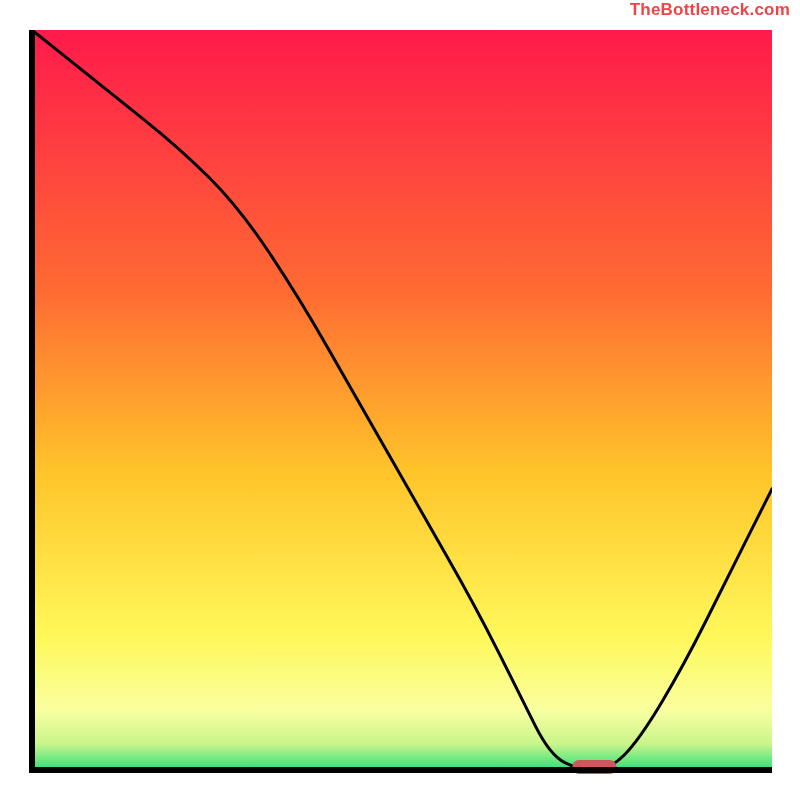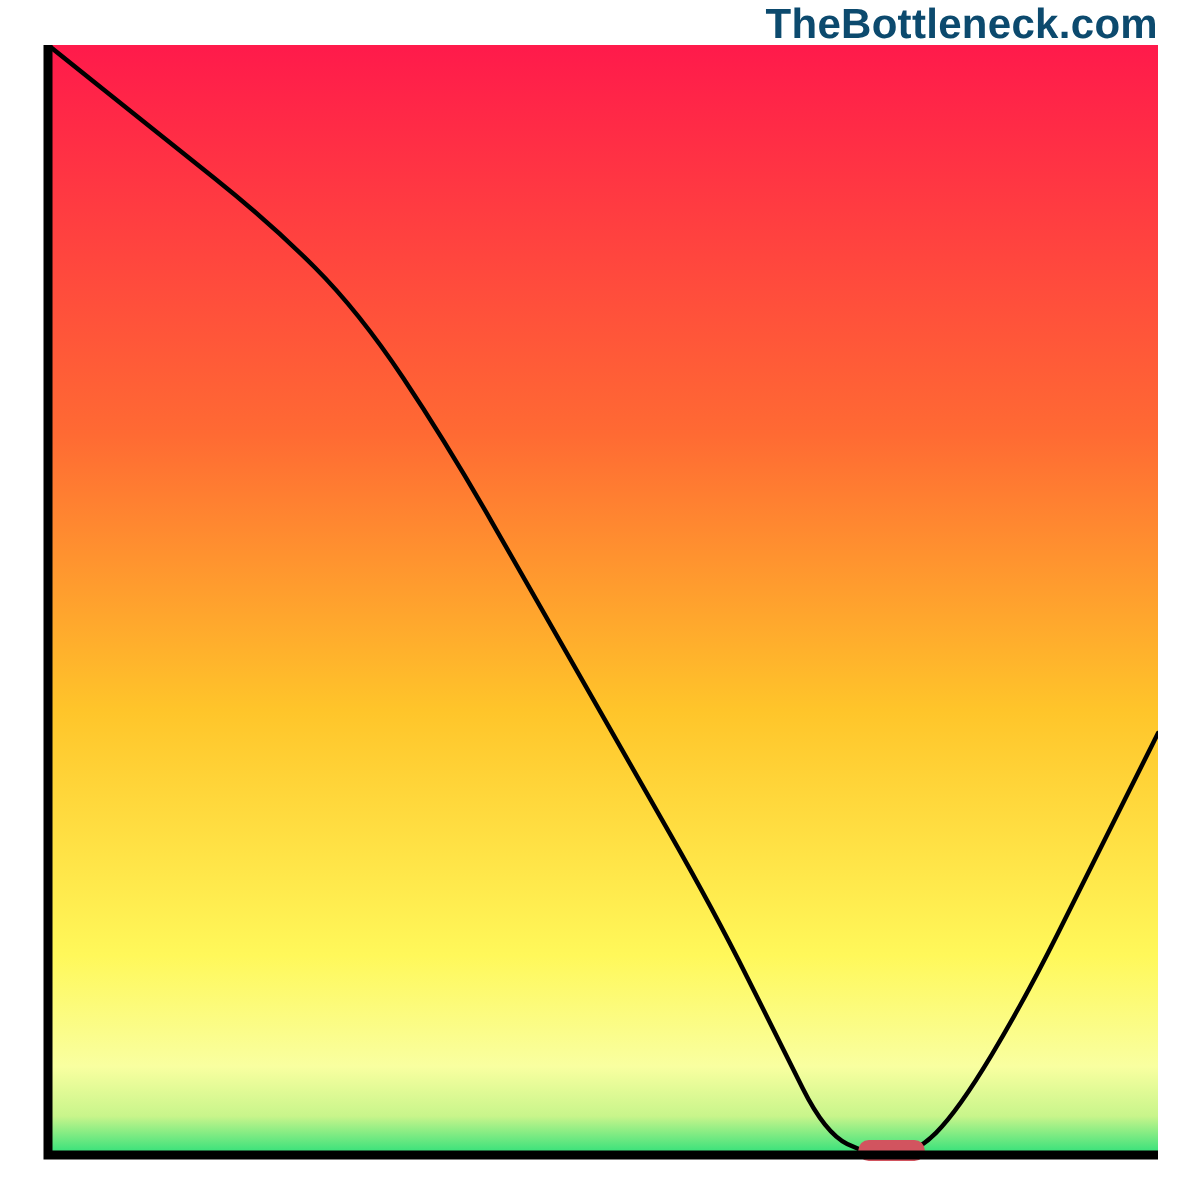--- a/index.html
+++ b/index.html
@@ -11,24 +11,24 @@
     font-family: Arial, Helvetica, sans-serif;
   }
   .chart-wrap {
     position: relative;
     width: 800px;
     height: 800px;
   }
   .watermark {
     position: absolute;
     top: 0;
-    right: 28px;
-    font-size: 28px;
+    right: 10px;
+    font-size: 17px;
     font-weight: 700;
-    color: #0c4a6e;
+    color: #ef4444;
     letter-spacing: 0.2px;
     z-index: 3;
   }
   svg.plot {
     position: absolute;
     left: 0;
     top: 0;
     width: 800px;
     height: 800px;
   }

